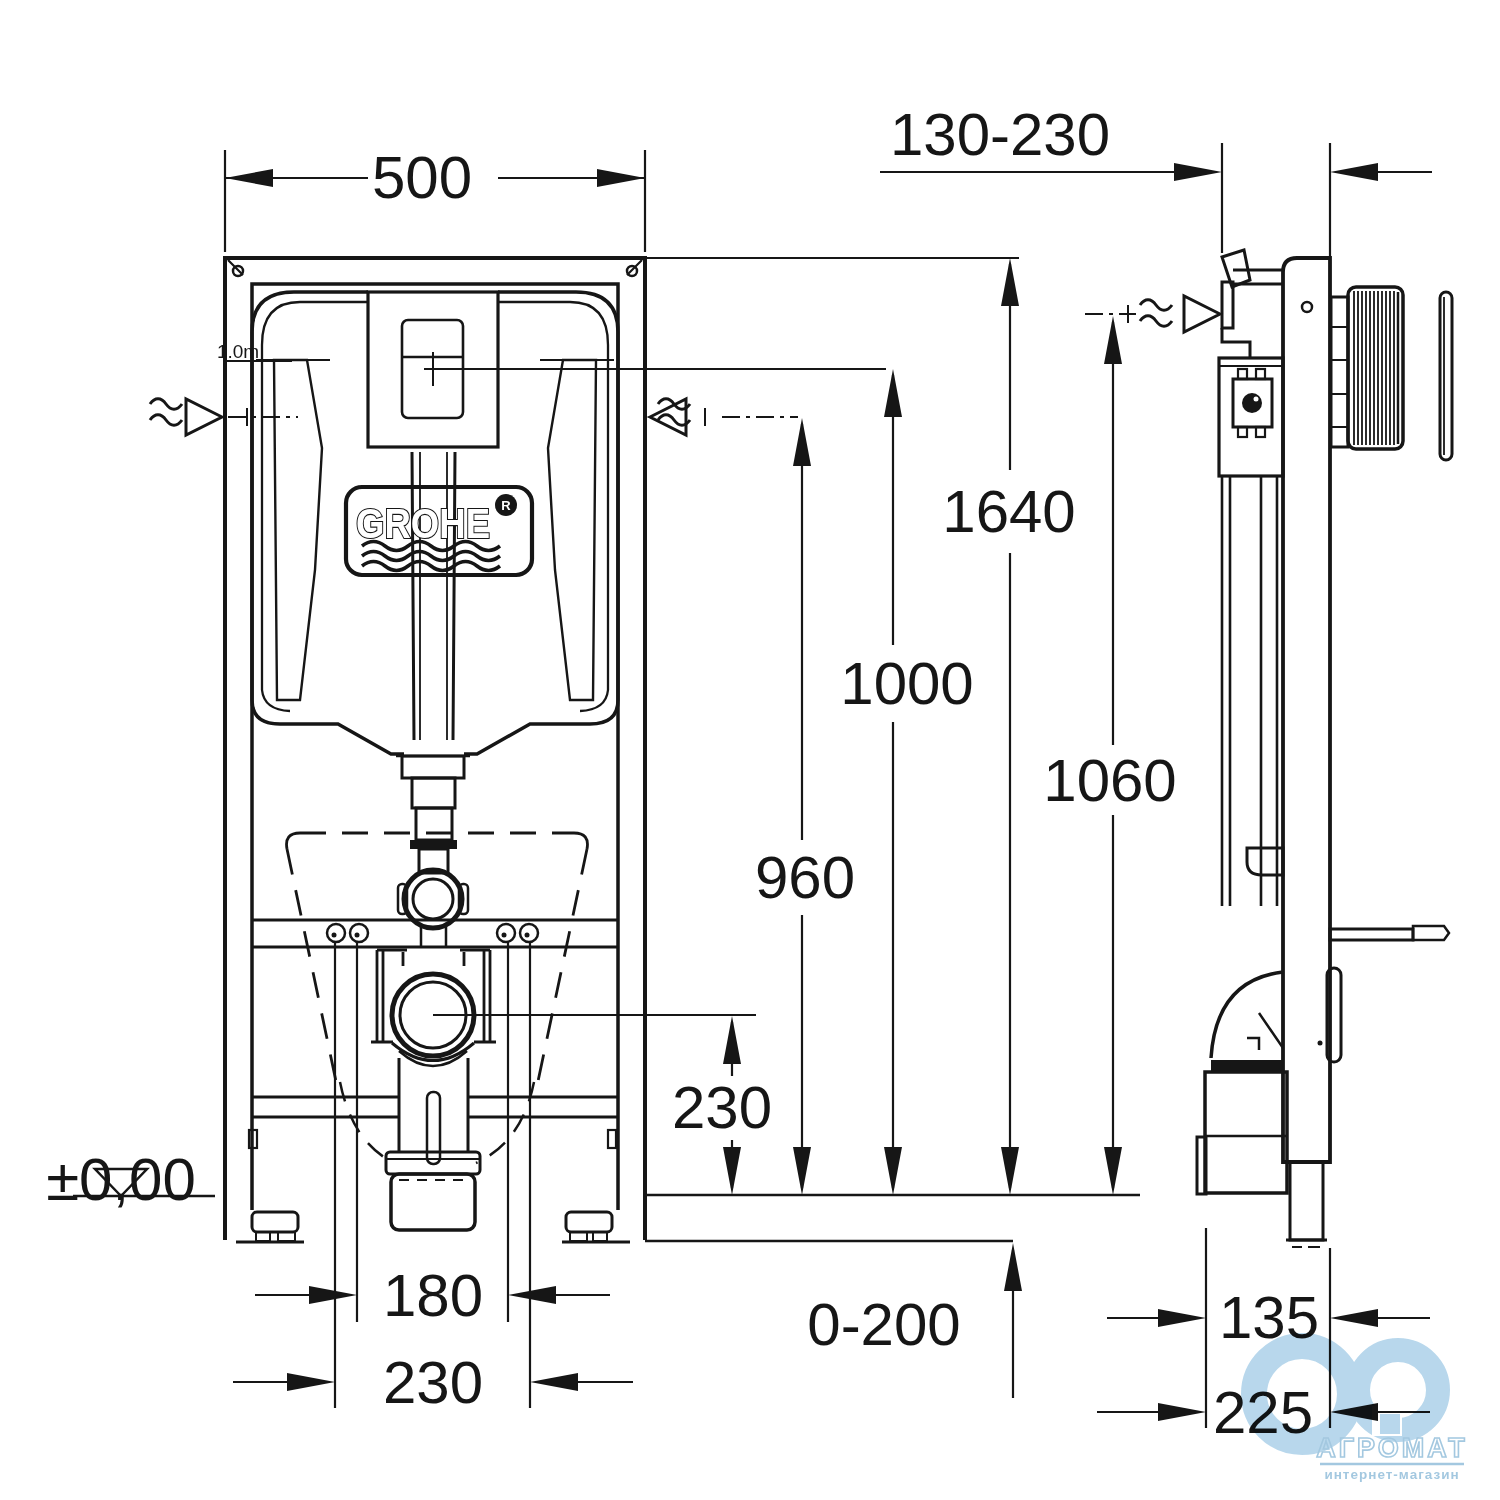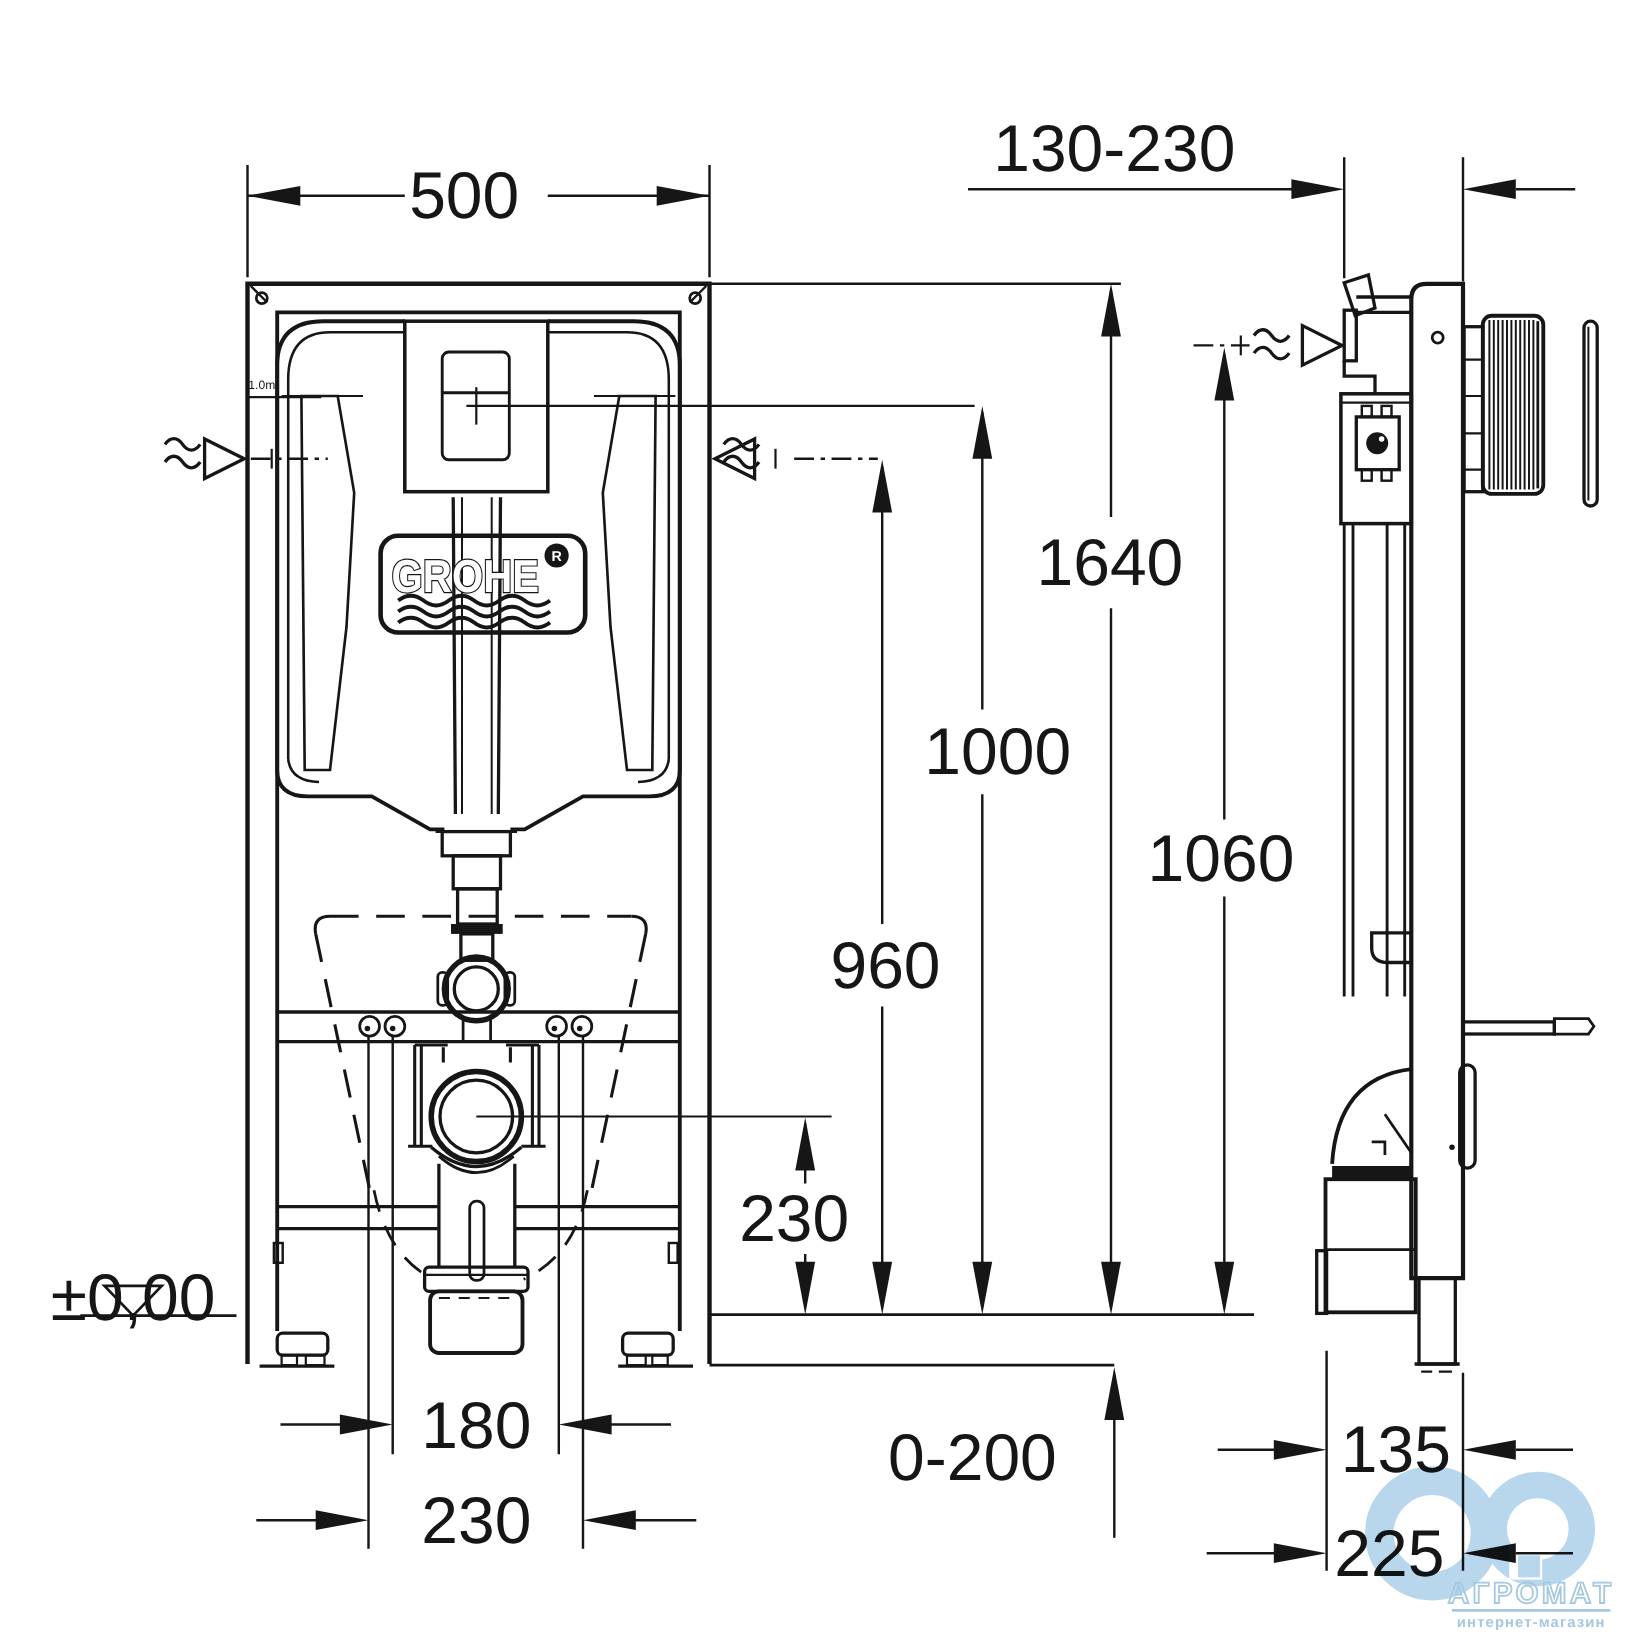--- a/index.html
+++ b/index.html
@@ -2,21 +2,21 @@
 <html><head>
 <meta charset="utf-8">
 <style>
   html,body{margin:0;padding:0;background:#ffffff;}
   #stage{position:relative;width:1500px;height:1500px;background:#fff;overflow:hidden;
          font-family:"Liberation Sans", sans-serif;}
   #drawing-svg, #watermark-svg{position:absolute;left:0;top:0;}
   #watermark-svg{mix-blend-mode:multiply;opacity:.82;pointer-events:none;}
   .dim{position:absolute;transform:translate(-50%,-50%);font-size:60px;color:#161616;
        white-space:nowrap;letter-spacing:0px;line-height:1;}
-  .dim.small{font-size:11px;}
+  .dim.small{font-size:19px;}
   .ln{stroke:#161616;fill:none;}
 </style>
 </head>
 <body>
 
 <div id="stage">
 
 <svg id="drawing-svg" width="1500" height="1500" viewBox="0 0 1500 1500">
 
   <g>
@@ -248,21 +248,21 @@
         <path d="M530,1382 l48,-9 v18 z"></path>
     <path d="M1206,1318 l-48,-9 v18 z"></path>
         <path d="M1330,1318 l48,-9 v18 z"></path>
     <path d="M1206,1412 l-48,-9 v18 z"></path>
         <path d="M1330,1412 l48,-9 v18 z"></path>
   </g>
 </svg>
 
 <div>
   <div class="dim" style="left:422px;top:178px;">500</div>
-  <div class="dim" style="left:1000px;top:135px;margin-left:13px;">130-230</div>
+  <div class="dim" style="left:1000px;top:135px;">130-230</div>
   <div class="dim" style="left:1009px;top:512px;">1640</div>
   <div class="dim" style="left:907px;top:684px;">1000</div>
   <div class="dim" style="left:1110px;top:781px;">1060</div>
   <div class="dim" style="left:805px;top:878px;">960</div>
   <div class="dim" style="left:722px;top:1108px;">230</div>
   <div class="dim" style="left:121px;top:1180px;text-align:right;">±0,00</div>
   <div class="dim" style="left:433px;top:1296px;text-align:right;">180</div>
   <div class="dim" style="left:884px;top:1325px;">0-200</div>
   <div class="dim" style="left:433px;top:1383px;">230</div>
   <div class="dim" style="left:1269px;top:1318px;">135</div>

